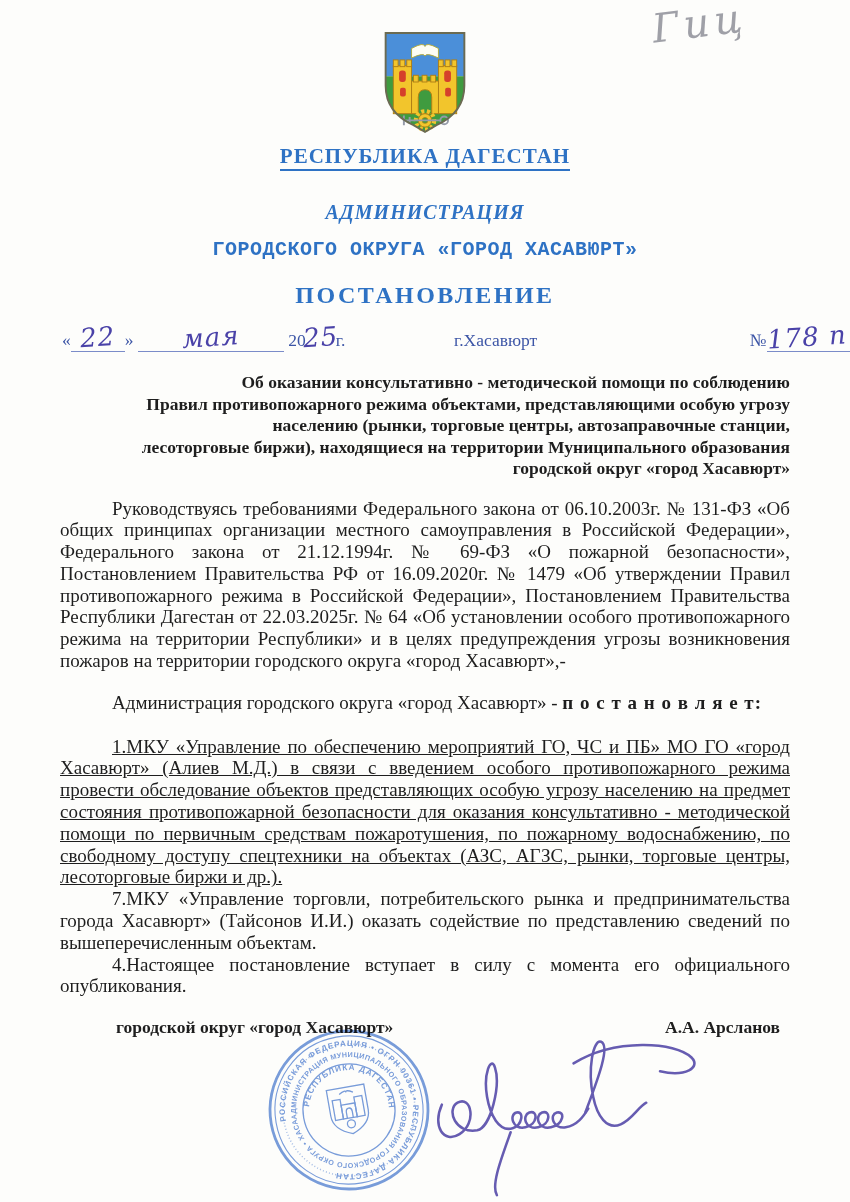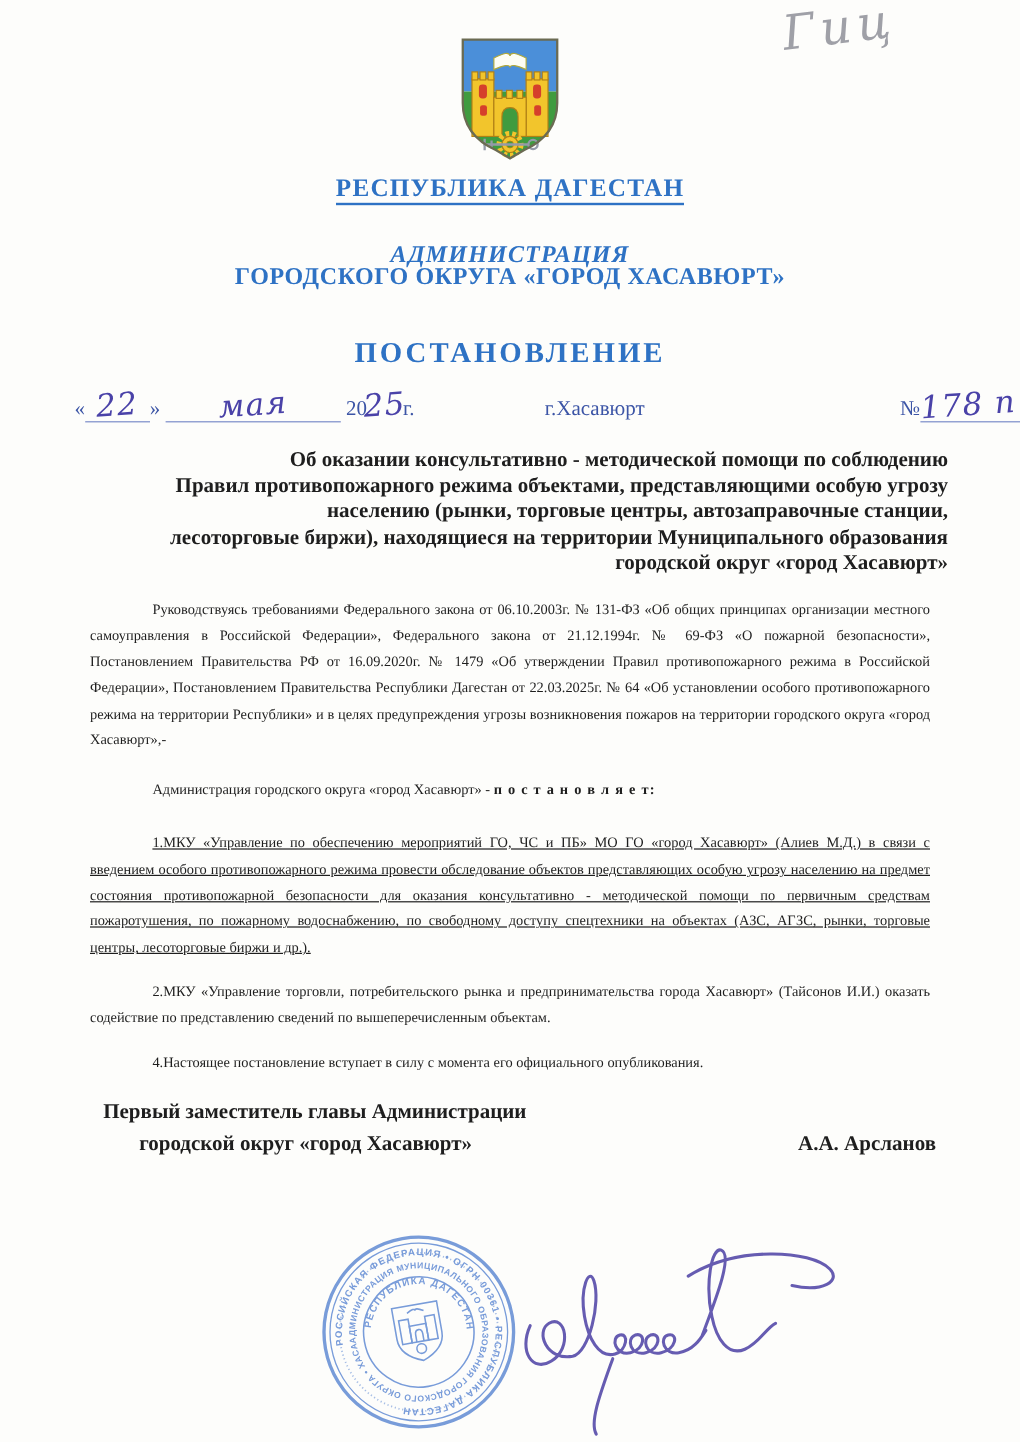--- a/index.html
+++ b/index.html
@@ -16,40 +16,40 @@
     transform:rotate(-7deg); opacity:.85;
   }
   
   .emblem{position:absolute; left:377px; top:28px; width:96px; height:108px;}
   
   .h{position:absolute; left:0; width:100%; text-align:center;
      color:#2e72c4; font-weight:bold;}
   .h-republic{top:144px; font-size:21px; letter-spacing:1px;}
   .h-republic span{border-bottom:2px solid #2e72c4; padding-bottom:1px;}
   .h-admin{top:201px; font-size:20px; letter-spacing:1px;font-style:italic;}
-  .h-district{top:220px; font-size:20px; letter-spacing:.5px;}
+  .h-district{top:238px; font-size:20px; letter-spacing:.5px;font-family:Liberation Mono, monospace;}
   .h-doctype{top:282px; font-size:24px; letter-spacing:2.5px;}
   
   .date-line{position:absolute; left:62px; top:322px; width:736px; height:38px;
      color:#3c55a6; font-size:17.5px;}
   .dl-left{position:absolute; left:0; top:8px; white-space:nowrap;}
   .dl-city{position:absolute; left:392px; top:8px;}
   .dl-number{position:absolute; left:688px; top:8px; white-space:nowrap;}
   .u{display:inline-block; border-bottom:1.5px solid #7b8cc9; text-align:center;}
   .u-day{width:54px;} .u-month{width:146px;} .u-num{width:92px; text-align:left;}
   .hand{
     font-family:"DejaVu Serif", serif; font-style:italic;
     font-size:26px; color:#4a42a8; line-height:10px;
     display:inline-block; transform:rotate(-4deg); letter-spacing:1px;
   }
   .hand-year{margin-left:-3px; margin-right:-2px;}
   
   .content{position:absolute; left:60px; top:372px; width:730px;}
   .title{font-weight:bold; font-size:17.5px; line-height:21.5px; text-align:right;}
-  .para{margin:15px; font-size:12px; line-height:21.8px; text-align:justify;
+  .para{margin:0; font-size:19px; line-height:21.8px; text-align:justify;
         text-indent:52px;}
   .para-first{margin-top:18px;}
   .resolve{margin-top:20px;}
   .resolve b{letter-spacing:1px;}
   .item-first{margin-top:22px;text-decoration:underline;}
   .sig{display:flex; justify-content:space-between; margin-top:17px;
        font-weight:bold; font-size:17.5px; line-height:26px;}
   .sig-left div:first-child{padding-left:26px;}
   .sig-left div:last-child{padding-left:56px;}
   .sig-name{align-self:flex-end; padding-right:10px;}
@@ -136,26 +136,25 @@
       <div>населению (рынки, торговые центры, автозаправочные станции,</div>
       <div>лесоторговые биржи), находящиеся на территории Муниципального образования</div>
       <div>городской округ «город Хасавюрт»</div>
     </div>
 
     <p class="para para-first">Руководствуясь требованиями Федерального закона от 06.10.2003г. № 131-ФЗ «Об общих принципах организации местного самоуправления в Российской Федерации», Федерального закона от 21.12.1994г. № 69-ФЗ «О пожарной безопасности», Постановлением Правительства РФ от 16.09.2020г. № 1479 «Об утверждении Правил противопожарного режима в Российской Федерации», Постановлением Правительства Республики Дагестан от 22.03.2025г. № 64 «Об установлении особого противопожарного режима на территории Республики» и в целях предупреждения угрозы возникновения пожаров на территории городского округа «город Хасавюрт»,-</p>
 
     <p class="para resolve"><span>Администрация городского округа «город Хасавюрт» - </span><b>п о с т а н о в л я е т:</b></p>
 
     <p class="para item-first">1.МКУ «Управление по обеспечению мероприятий ГО, ЧС и ПБ» МО ГО «город Хасавюрт» (Алиев М.Д.) в связи с введением особого противопожарного режима провести обследование объектов представляющих особую угрозу населению на предмет состояния противопожарной безопасности для оказания консультативно - методической помощи по первичным средствам пожаротушения, по пожарному водоснабжению, по свободному доступу спецтехники на объектах (АЗС, АГЗС, рынки, торговые центры, лесоторговые биржи и др.).</p>
-    <p class="para">2.МКУ «Управление торговли, потребительского рынка и предпринимательства города Хасавюрт» (Тайсонов И.И.) оказать содействие по представлению сведений по вышеперечисленным объектам.</p>
+    <p class="para">7.МКУ «Управление торговли, потребительского рынка и предпринимательства города Хасавюрт» (Тайсонов И.И.) оказать содействие по представлению сведений по вышеперечисленным объектам.</p>
     <p class="para">4.Настоящее постановление вступает в силу с момента его официального опубликования.</p>
 
     <div class="sig">
       <div class="sig-left">
-        <div>Первый заместитель главы Администрации</div>
         <div>городской округ «город Хасавюрт»</div>
       </div>
       <div class="sig-name">А.А. Арсланов</div>
     </div>
   </div>
 
   <svg class="stamp" viewBox="0 0 170 170">
     <defs>
       <path id="arcOuter" d="M85,85 m-64,0 a64,64 0 1,1 128,0 a64,64 0 1,1 -128,0"></path>
       <path id="arcMid" d="M85,85 m-53,0 a53,53 0 1,1 106,0 a53,53 0 1,1 -106,0"></path>

